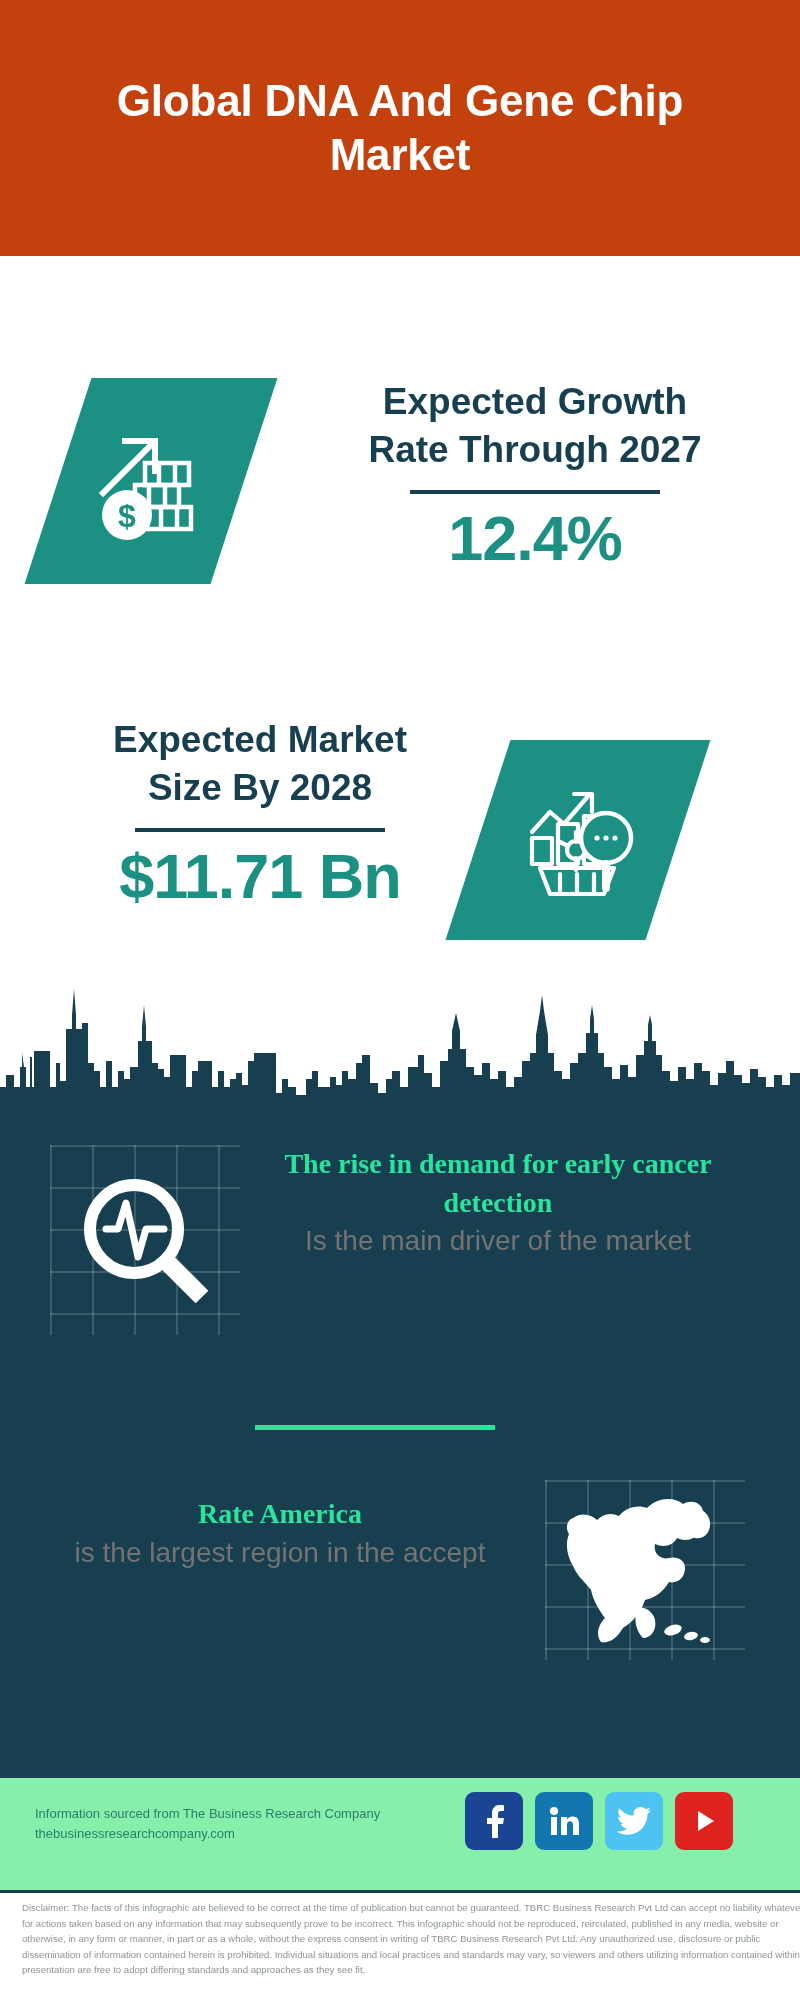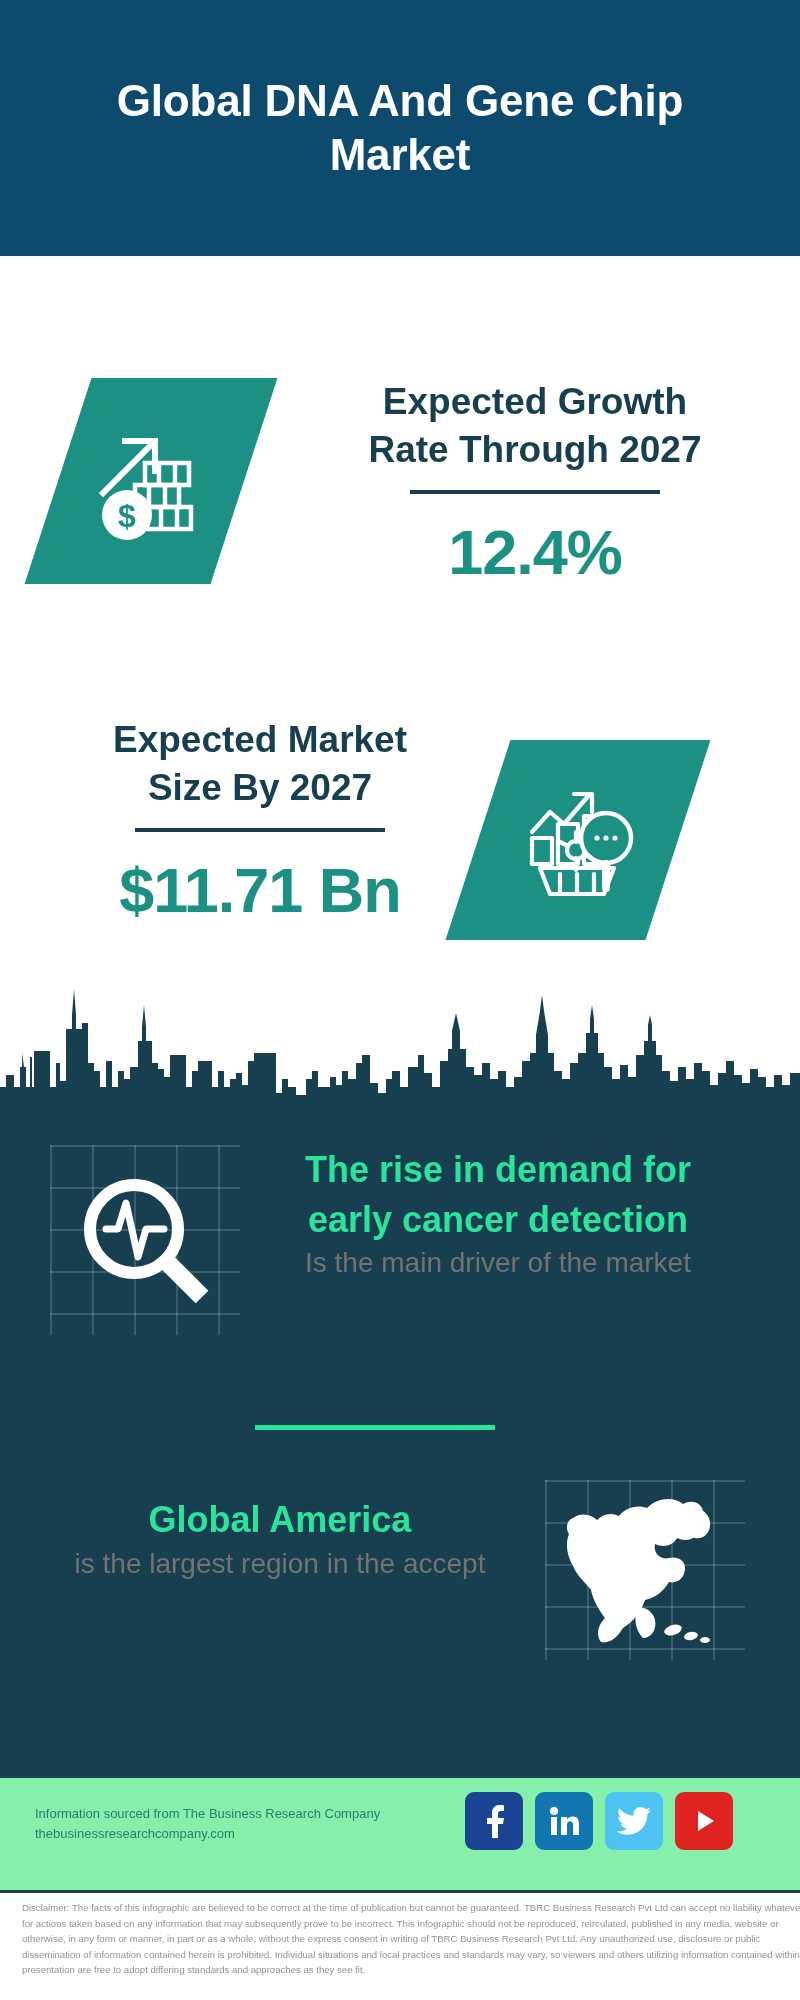--- a/index.html
+++ b/index.html
@@ -6,21 +6,21 @@
   html,body { background:#ffffff; }
   body {
     width:800px; height:2000px; position:relative; overflow:hidden;
     font-family:"Liberation Sans", sans-serif;
     background:#ffffff;
   }
 
   
   .header {
     position:absolute; left:0; top:0; width:800px; height:256px;
-    background:#0c4a6e;
+    background:#c2410c;
     display:flex; align-items:center; justify-content:center;
   }
   .header-title {
     color:#ffffff;
     font-size:44px; font-weight:bold; line-height:1.22;
     text-align:center; width:660px; letter-spacing:-0.2px;
   }
 
   
   .sec-growth {
@@ -44,21 +44,21 @@
     text-align:center;
   }
   .lbl-dark {
     color:#173f4f; font-size:37px; font-weight:bold; line-height:1.3;
   }
   .rule {
     width:250px; height:4px; background:#173f4f; margin:16px auto 0 auto;
   }
   .big-val {
     color:#1c9183; font-size:63px; font-weight:bold; line-height:1.15;
-    margin-top:22px; letter-spacing:-1px;
+    margin-top:8px; letter-spacing:-1px;
   }
 
   
   .sec-size {
     position:absolute; left:0; top:656px; width:720px; height:300px;
     background:#ffffff;
   }
   .size-text {
     position:absolute; left:55px; top:60px; width:410px; text-align:center;
   }
@@ -79,21 +79,21 @@
     background:
       repeating-linear-gradient(to right, rgba(255,255,255,0.16) 0 2px, transparent 2px 42px),
       repeating-linear-gradient(to bottom, rgba(255,255,255,0.16) 0 2px, transparent 2px 42px);
   }
 
   .driver-icon { left:50px; top:1145px; width:190px; height:190px; }
   .driver-text {
     position:absolute; left:258px; top:1145px; width:480px; text-align:center;
   }
   .accent {
-    color:#2ae39c; font-size:36px; font-weight:bold; line-height:1.38;
+    color:#2ae39c; font-size:28px; font-weight:bold; line-height:1.38;font-family:Liberation Serif, serif;
   }
   .white-txt {
     color:#737373; font-size:28px; font-weight:normal; line-height:1.38;
   }
   .divider-green {
     position:absolute; left:255px; top:1425px; width:240px; height:5px;
     background:#2ae39c;
   }
 
   .region-text {
@@ -171,21 +171,21 @@
     <div class="lbl-dark">Expected Growth</div>
     <div class="lbl-dark">Rate Through 2027</div>
     <div class="rule"></div>
     <div class="big-val">12.4%</div>
   </div>
 </div>
 
 <div class="sec-size">
   <div class="size-text">
     <div class="lbl-dark">Expected Market</div>
-    <div class="lbl-dark">Size By 2027</div>
+    <div class="lbl-dark">Size By 2028</div>
     <div class="rule"></div>
     <div class="big-val">$11.71 Bn</div>
   </div>
 </div>
 
 <div class="paral size-icon">
   <div class="paral-inner">
     <svg width="128" height="128" viewBox="0 0 128 128">
       <g fill="none" stroke="#ffffff" stroke-width="4.2" stroke-linecap="round" stroke-linejoin="round">
         <polyline points="18,56 36,36 50,48 76,18"></polyline>
@@ -248,21 +248,21 @@
 </div>
 
 <div class="driver-text">
   <div class="accent">The rise in demand for early cancer detection</div>
   <div class="white-txt">Is the main driver of the market</div>
 </div>
 
 <div class="divider-green"></div>
 
 <div class="region-text">
-  <div class="accent">Global America</div>
+  <div class="accent">Rate America</div>
   <div class="white-txt">is the largest region in the accept</div>
 </div>
 
 <div class="grid-box region-icon">
   <svg width="200" height="180" viewBox="0 0 200 180">
     <g fill="#ffffff">
       <path d="M28 38 C36 32, 46 34, 52 40 C58 34, 66 32, 74 36 C80 28, 92 24, 102 28
                C112 18, 128 16, 138 24 C148 18, 160 24, 158 36 C164 40, 162 50, 154 52
                C150 60, 140 62, 132 58 C128 66, 118 68, 110 64 C108 74, 116 80, 124 78
                C132 76, 140 80, 140 88 C140 98, 132 104, 124 102 C118 112, 110 118, 100 120

